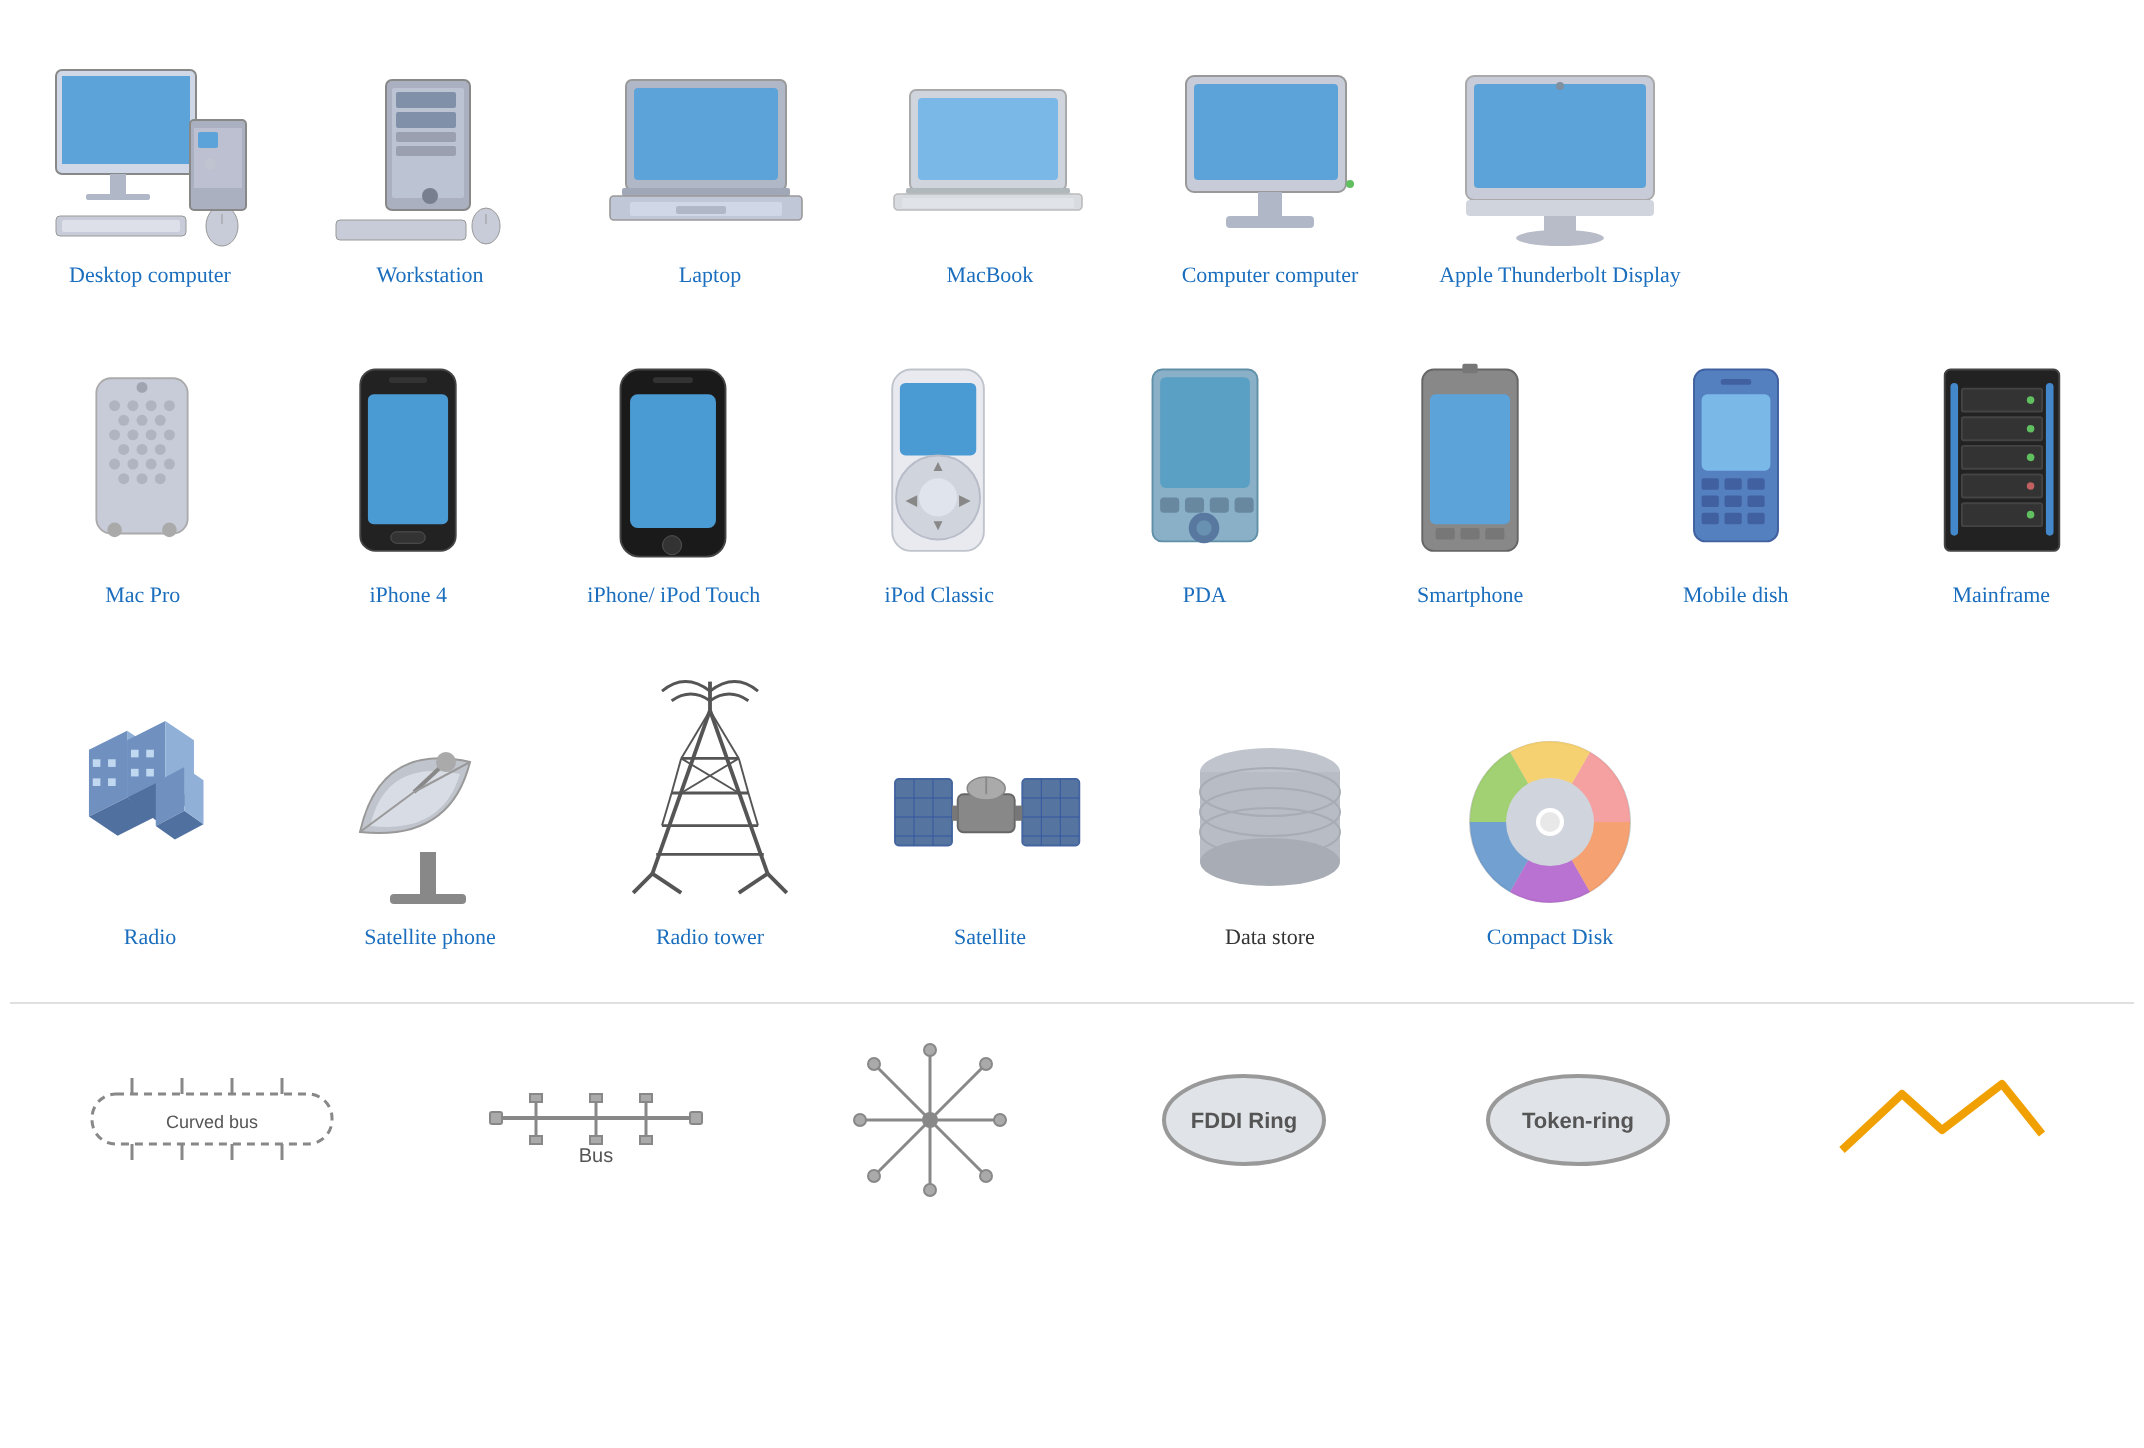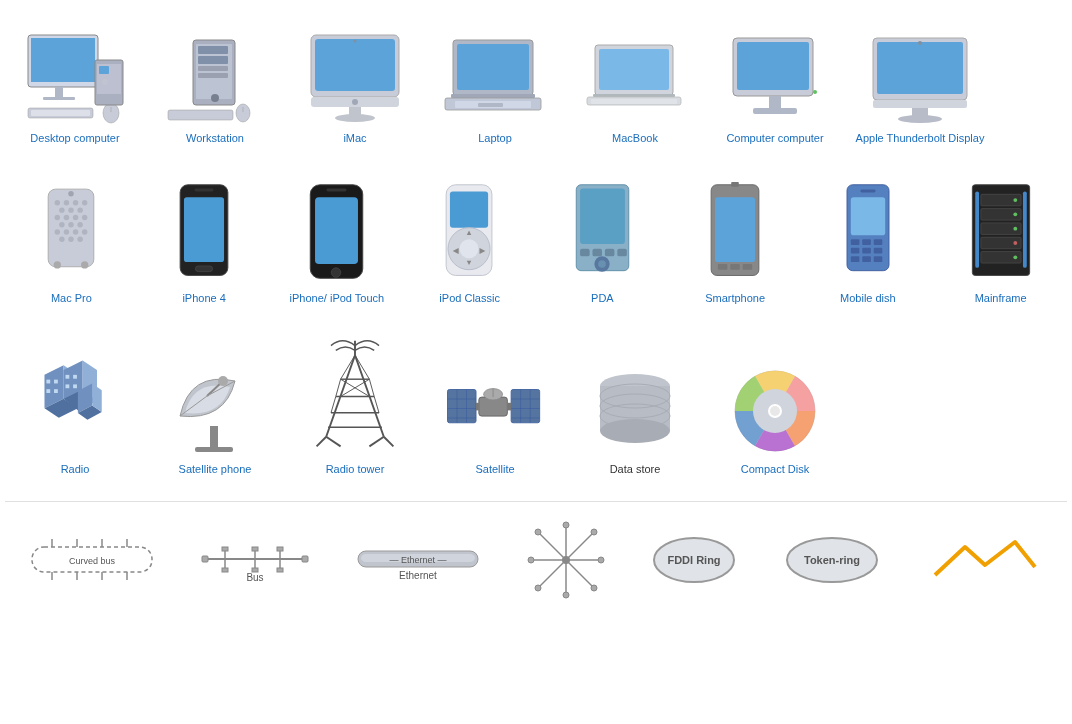--- a/index.html
+++ b/index.html
@@ -24,20 +24,21 @@
     }
     .item {
       display: flex;
       flex-direction: column;
       align-items: center;
       cursor: pointer;
       padding: 5px 8px;
       min-width: 110px;
       max-width: 140px;
       flex: 1;
+      font-family: Liberation Serif, serif;
     }
     .icon-area {
       width: 100%;
       display: flex;
       align-items: flex-end;
       justify-content: center;
       min-height: 110px;
       margin-bottom: 6px;
     }
     .label {
@@ -119,40 +120,20 @@
 
           <rect x="5" y="80" width="65" height="10" rx="2" fill="#c8ccd8" stroke="#999" stroke-width="0.5"></rect>
 
           <ellipse cx="80" cy="83" rx="7" ry="9" fill="#c8ccd8" stroke="#999" stroke-width="0.5"></ellipse>
           <line x1="80" y1="77" x2="80" y2="82" stroke="#999" stroke-width="0.5"></line>
         </svg>
       </div>
       <span class="label">Workstation</span>
     </div>
 
-    <div class="item">
-      <div class="icon-area">
-        <svg width="105" height="95" viewBox="0 0 105 95">
-
-          <rect x="8" y="5" width="88" height="62" rx="5" fill="#c8ccd8" stroke="#aaa" stroke-width="1"></rect>
-          <rect x="12" y="9" width="80" height="52" rx="3" fill="#5ba3d9"></rect>
-
-          <rect x="8" y="67" width="88" height="10" rx="3" fill="#d0d4dc"></rect>
-
-          <rect x="46" y="77" width="12" height="8" fill="#c0c4cc"></rect>
-
-          <ellipse cx="52" cy="88" rx="20" ry="4" fill="#c0c4cc"></ellipse>
-
-          <circle cx="52" cy="72" r="3" fill="#a0a8b8"></circle>
-
-          <circle cx="52" cy="11" r="1.5" fill="#8090a0"></circle>
-        </svg>
-      </div>
-      <span class="label">iMac</span>
-    </div>
 
     <div class="item">
       <div class="icon-area">
         <svg width="105" height="95" viewBox="0 0 105 95">
 
           <rect x="10" y="10" width="80" height="55" rx="3" fill="#b0b8c8" stroke="#999" stroke-width="1"></rect>
           <rect x="14" y="14" width="72" height="46" rx="2" fill="#5ba3d9"></rect>
 
           <rect x="8" y="64" width="84" height="4" rx="1" fill="#a0a8b8"></rect>
 
@@ -604,32 +585,20 @@
         <rect x="77" y="10" width="6" height="4" fill="#aaa" stroke="#888" stroke-width="1"></rect>
         <rect x="77" y="31" width="6" height="4" fill="#aaa" stroke="#888" stroke-width="1"></rect>
 
         <rect x="2" y="19" width="6" height="6" rx="1" fill="#aaa" stroke="#888" stroke-width="1"></rect>
         <rect x="102" y="19" width="6" height="6" rx="1" fill="#aaa" stroke="#888" stroke-width="1"></rect>
         <text x="55" y="44" text-anchor="middle" font-size="10" fill="#555">Bus</text>
       </svg>
       <span class="topo-label" style="visibility:hidden">Bus</span>
     </div>
 
-    <div class="topo-item">
-      <svg width="130" height="45" viewBox="0 0 130 45">
-
-        <rect x="5" y="14" width="120" height="16" rx="8" fill="#c0c4cc" stroke="#999" stroke-width="1"></rect>
-
-        <rect x="8" y="17" width="114" height="8" rx="5" fill="#d0d4dc"></rect>
-
-        <text x="65" y="26" text-anchor="middle" font-size="9" fill="#555">— Ethernet —</text>
-        <text x="65" y="42" text-anchor="middle" font-size="10" fill="#555">Ethernet</text>
-      </svg>
-      <span class="topo-label" style="visibility:hidden">Ethernet</span>
-    </div>
 
     <div class="topo-item">
       <svg width="80" height="80" viewBox="0 0 80 80">
 
         <line x1="40" y1="40" x2="40" y2="5" stroke="#888" stroke-width="1.5"></line>
         <line x1="40" y1="40" x2="40" y2="75" stroke="#888" stroke-width="1.5"></line>
         <line x1="40" y1="40" x2="5" y2="40" stroke="#888" stroke-width="1.5"></line>
         <line x1="40" y1="40" x2="75" y2="40" stroke="#888" stroke-width="1.5"></line>
         <line x1="40" y1="40" x2="12" y2="12" stroke="#888" stroke-width="1.5"></line>
         <line x1="40" y1="40" x2="68" y2="12" stroke="#888" stroke-width="1.5"></line>

